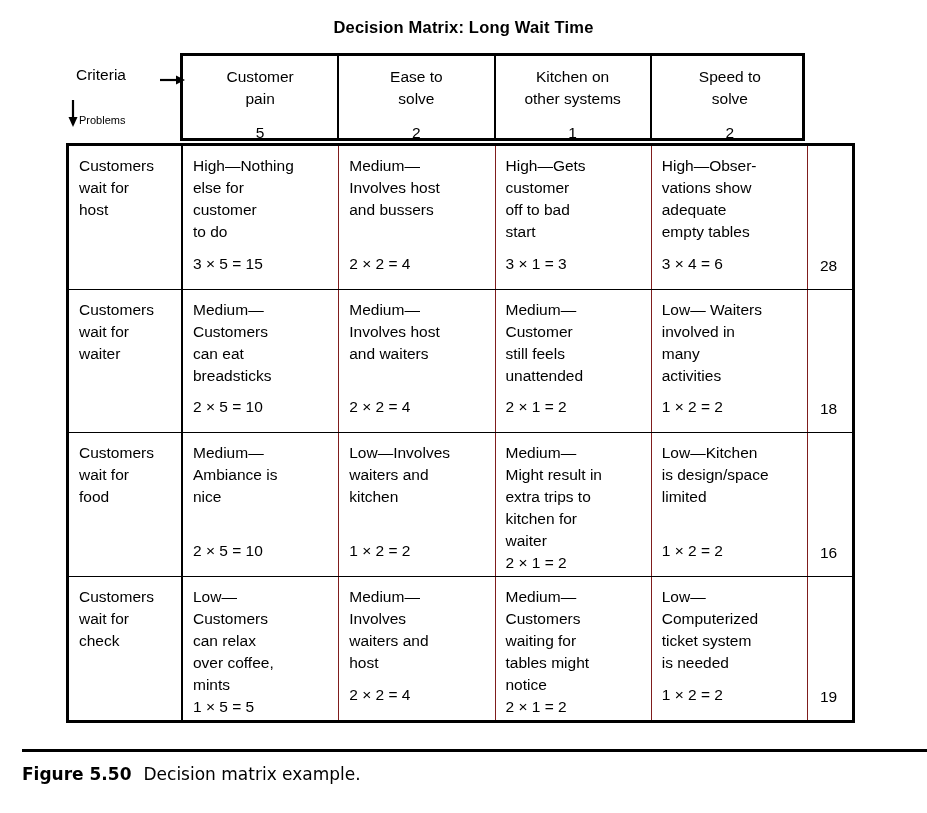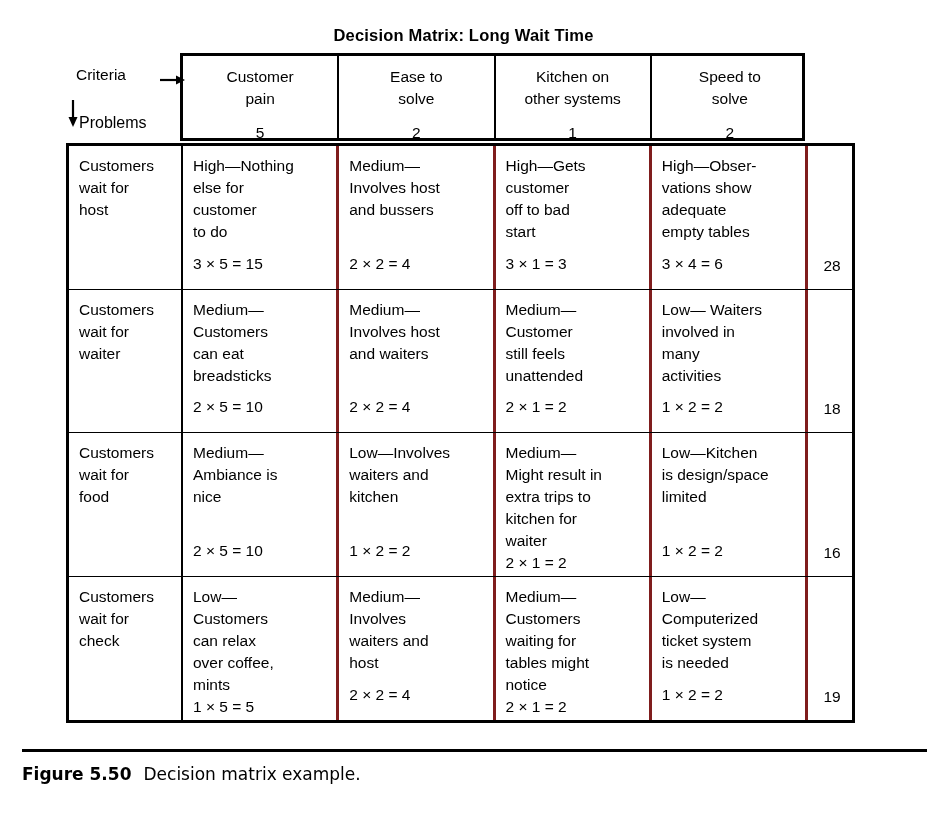--- a/index.html
+++ b/index.html
@@ -19,21 +19,20 @@
   
   .matrix-title {
     position: absolute;
     top: 18px;
     left: 0;
     width: 927px;
     text-align: center;
     font-size: 16.5px;
     font-weight: bold;
     letter-spacing: 0.2px;
-    margin-top: 8px;
   }
 
   
   .corner-labels {
     position: absolute;
     left: 66px;
     top: 52px;
     width: 114px;
     height: 88px;
   }
@@ -48,21 +47,21 @@
     position: absolute;
     left: 94px;
     top: 20px;
     width: 26px;
     height: 12px;
   }
   .problems-label {
     position: absolute;
     left: 13px;
     top: 62px;
-    font-size: 16px;
+    font-size: 11px;
     white-space: nowrap;
   }
   .problems-arrow {
     position: absolute;
     left: 1px;
     top: 48px;
     width: 12px;
     height: 28px;
   }
 
@@ -119,21 +118,21 @@
   .cell-problem {
     flex: 0 0 114px;
     border-right: 2px solid #000;
     box-sizing: border-box;
     padding: 9px 0 0 10px;
     font-size: 15.5px;
     line-height: 1.42;
   }
   .cell-criterion {
     flex: 0 0 156.25px;
-    border-right: 3px solid #7f1d1d;
+    border-right: 1px solid #7f1d1d;
     box-sizing: border-box;
     padding: 9px 0 0 10px;
     font-size: 15.5px;
     line-height: 1.42;
     position: relative;
   }
   .cell-total {
     flex: 1 1 auto;
     box-sizing: border-box;
     position: relative;
@@ -147,24 +146,24 @@
     left: 10px;
     bottom: 14px;
     white-space: nowrap;
   }
   .criterion-score.inline {
     position: static;
     margin-top: 0;
   }
   .total-value {
     position: absolute;
-    left: 4px;
+    left: 12px;
     right: 0;
     bottom: 14px;
-    text-align: center;
+    text-align: left;
   }
 
   
   .caption-rule {
     position: absolute;
     left: 22px;
     top: 749px;
     width: 905px;
     height: 3px;
     background: #000;

